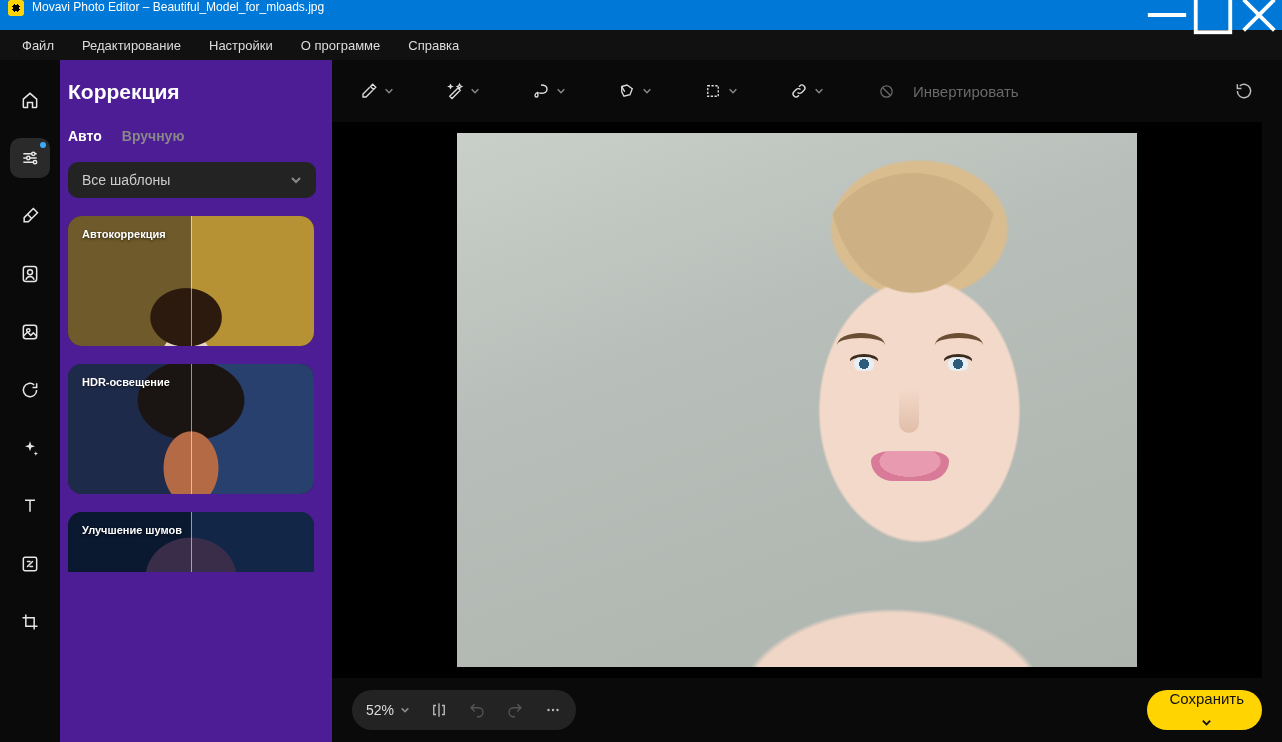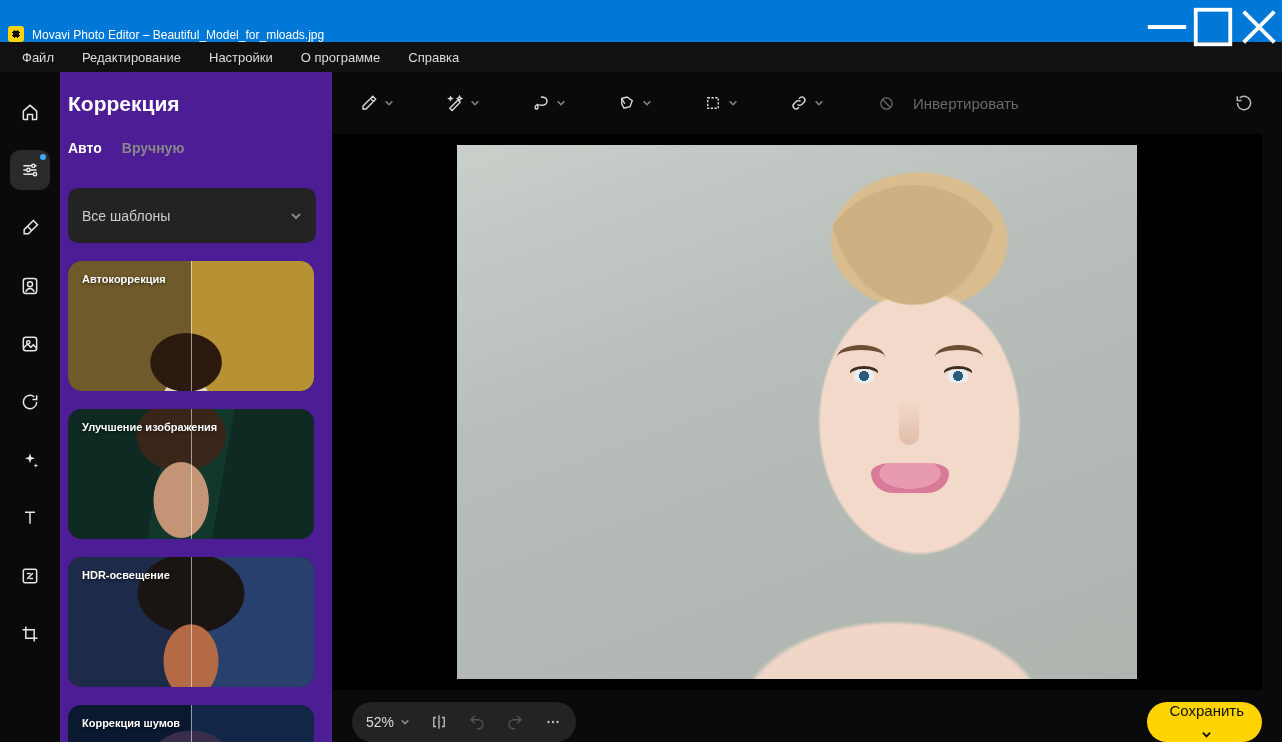--- a/index.html
+++ b/index.html
@@ -1,19 +1,19 @@
 <!DOCTYPE html>
 <html><head>
 <meta charset="utf-8">
 <style>
 * { margin: 0; padding: 0; box-sizing: border-box; font-family: "Segoe UI", Arial, sans-serif; }
 html, body { width: 1282px; height: 742px; overflow: hidden; background: #000; }
 
 .titlebar {
-  height: 42px; background: #0078d7; display: flex; align-items: flex-end;
+  height: 30px; background: #0078d7; display: flex; align-items: flex-start;
   color: #fff; font-size: 12px; user-select: none;
 }
 .titlebar .logo {
   width: 16px; height: 16px; margin: 0 8px; background: #ffd400; border-radius: 3px;
   position: relative; display: flex; align-items: center; justify-content: center;
 }
 .titlebar .logo::after {
   content: ""; width: 8px; height: 8px; background:
     radial-gradient(circle at 30% 30%, #000 25%, transparent 26%),
     radial-gradient(circle at 70% 30%, #000 25%, transparent 26%),
@@ -59,23 +59,23 @@
   display: flex; flex-direction: column; overflow: hidden;
 }
 .side-panel h1 {
   color: #fff; font-size: 21px; font-weight: 700; margin-bottom: 24px;
 }
 .tab-row { display: flex; gap: 20px; margin-bottom: 18px; }
 .tab-row .ptab { font-size: 14px; color: #888; cursor: pointer; font-weight: 600; }
 .tab-row .ptab.active { color: #fff; }
 
 .select-box {
-  background: #232323; color: #ccc; height: 55px; border-radius: 10px;
+  background: #232323; color: #ccc; height: 36px; border-radius: 10px;
   display: flex; align-items: center; justify-content: space-between;
-  padding: 16px 14px; font-size: 14px; margin-bottom: 18px; cursor: pointer; margin-top: 14px;
+  padding: 16px 14px; font-size: 14px; margin-bottom: 18px; cursor: pointer;
 }
 .select-box svg { width: 12px; height: 12px; stroke: #888; fill: none; stroke-width: 2; }
 
 .presets { flex: 1; overflow-y: auto; padding-right: 2px; }
 .presets::-webkit-scrollbar { width: 6px; }
 .presets::-webkit-scrollbar-thumb { background: #333; border-radius: 3px; }
 
 .preset-card {
   height: 130px; border-radius: 14px; margin-bottom: 18px;
   background: #1a1d22; position: relative; overflow: hidden; cursor: pointer;
@@ -304,33 +304,28 @@
           <path d="M2 4l4 4 4-4"></path>
         </svg>
     </div>
     <div class="presets">
       <div class="preset-card">
         <div class="thumb t1"></div>
         <div class="divider"></div>
         <div class="label">Автокоррекция</div>
       </div>
       <div class="preset-card">
-        <div class="thumb t2"></div>
-        <div class="divider"></div>
-        <div class="label">Улучшение изображения</div>
-      </div>
-      <div class="preset-card">
         <div class="thumb t3"></div>
         <div class="divider"></div>
         <div class="label">HDR-освещение</div>
       </div>
       <div class="preset-card cut">
         <div class="thumb t4"></div>
         <div class="divider"></div>
-        <div class="label">Коррекция шумов</div>
+        <div class="label">Улучшение шумов</div>
       </div>
     </div>
   </div>
 
   <div class="canvas-area">
     <div class="top-toolbar">
       <div class="tbtn">
         <svg viewBox="0 0 24 24">
             <path d="M17 3l4 4-3 3-4-4zM13 7L4 16v4h4l9-9"></path>
           </svg>

